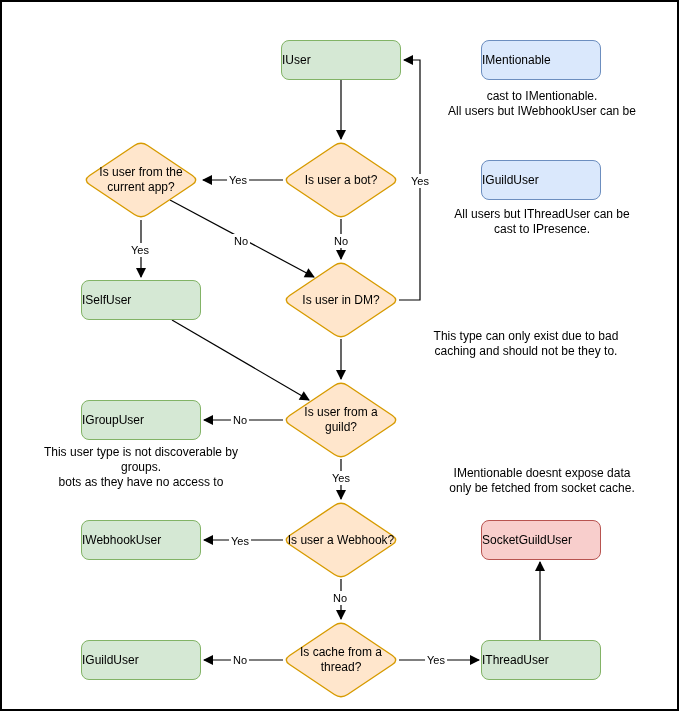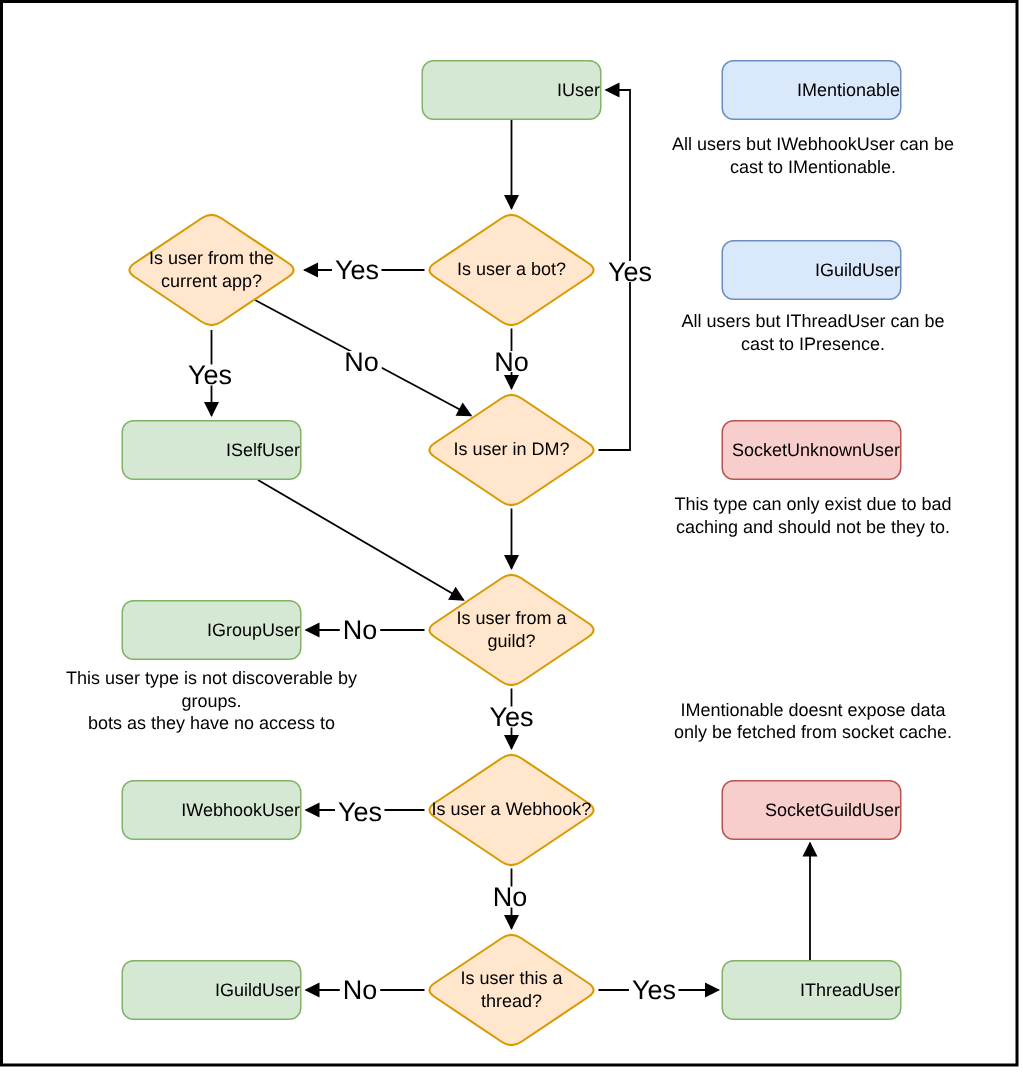--- a/index.html
+++ b/index.html
@@ -14,33 +14,33 @@
   #edge-layer{position:absolute;left:0;top:0;}
   .edge{fill:none;stroke:#000;stroke-width:1.2;}
   .diamond{
     fill:var(--decision-fill,#ffe6cc);
     stroke:var(--decision-stroke,#d79b00);
     stroke-width:1.4;
   }
   .node{
     position:absolute;width:120px;height:40px;box-sizing:border-box;
     border:1px solid;border-radius:8px;
-    display:flex;align-items:center;justify-content:flex-end;
+    display:flex;align-items:center;justify-content:flex-start;
     font-size:12px;text-align:center;
   }
   .node.green{background:var(--interface-fill,#d5e8d4);border-color:var(--interface-stroke,#82b366);}
-  .node.blue{background:var(--mixin-fill,#dae8fc);border-color:var(--mixin-stroke,#6c8ebf);padding-left:12px;}
+  .node.blue{background:var(--mixin-fill,#dae8fc);border-color:var(--mixin-stroke,#6c8ebf);}
   .node.red{background:var(--socket-fill,#f8cecc);border-color:var(--socket-stroke,#b85450);}
   .dlabel{
     position:absolute;width:108px;transform:translate(-50%,-50%);
     text-align:center;font-size:12px;line-height:15px;
   }
   .elabel{
     position:absolute;transform:translate(-50%,-50%);
-    background:#fff;padding:0 2px;font-size:18px;line-height:14px;
+    background:#fff;padding:0 2px;font-size:11px;line-height:14px;
   }
   .note{
     position:absolute;transform:translateX(-50%);
     text-align:center;font-size:12px;line-height:15px;width:260px;
   }
 </style>
 </head>
 <body>
 
 <div id="canvas">
@@ -83,23 +83,20 @@
     </div>
   <div class="node blue" style="left:481px;top:40px">
       <span>IMentionable</span>
     </div>
   <div class="node blue" style="left:481px;top:160px">
       <span>IGuildUser</span>
     </div>
   <div class="node green" style="left:81px;top:280px">
       <span>ISelfUser</span>
     </div>
-  <div class="node red" style="left:481px;top:280px">
-      <span>SocketUnknownUser</span>
-    </div>
   <div class="node green" style="left:81px;top:520px">
       <span>IWebhookUser</span>
     </div>
   <div class="node green" style="left:81px;top:400px">
       <span>IGroupUser</span>
     </div>
   <div class="node red" style="left:481px;top:520px">
       <span>SocketGuildUser</span>
     </div>
   <div class="node green" style="left:81px;top:640px">
@@ -107,43 +104,43 @@
     </div>
   <div class="node green" style="left:481px;top:640px">
       <span>IThreadUser</span>
     </div>
 
   <div class="dlabel" style="left:141px;top:180px">Is user from the current app?</div>
   <div class="dlabel" style="left:341px;top:180px">Is user a bot?</div>
   <div class="dlabel" style="left:341px;top:300px">Is user in DM?</div>
   <div class="dlabel" style="left:341px;top:420px">Is user from a guild?</div>
   <div class="dlabel" style="left:341px;top:540px">Is user a Webhook?</div>
-  <div class="dlabel" style="left:341px;top:660px">Is user this a thread?</div>
+  <div class="dlabel" style="left:341px;top:660px">Is cache from a thread?</div>
 
   <div class="elabel" style="left:238px;top:180px">Yes</div>
   <div class="elabel" style="left:341px;top:241px">No</div>
   <div class="elabel" style="left:241px;top:241px">No</div>
   <div class="elabel" style="left:140px;top:250px">Yes</div>
   <div class="elabel" style="left:420px;top:181px">Yes</div>
   <div class="elabel" style="left:240px;top:420px">No</div>
   <div class="elabel" style="left:341px;top:478px">Yes</div>
   <div class="elabel" style="left:240px;top:541px">Yes</div>
   <div class="elabel" style="left:340px;top:598px">No</div>
   <div class="elabel" style="left:240px;top:660px">No</div>
   <div class="elabel" style="left:436px;top:660px">Yes</div>
 
   <div class="note" style="left:542px;top:89px">
+    <div>cast to IMentionable.</div>
     <div>All users but IWebhookUser can be</div>
-    <div>cast to IMentionable.</div>
   </div>
   <div class="note" style="left:542px;top:207px">
     <div>All users but IThreadUser can be</div>
     <div>cast to IPresence.</div>
   </div>
-  <div class="note" style="left:542px;top:329px">
+  <div class="note" style="left:526px;top:329px">
     <div>This type can only exist due to bad</div>
     <div>caching and should not be they to.</div>
   </div>
   <div class="note" style="left:141px;top:445px">
     <div>This user type is not discoverable by</div>
     <div>groups.</div>
     <div>bots as they have no access to</div>
   </div>
   <div class="note" style="left:542px;top:466px">
     <div>IMentionable doesnt expose data</div>

